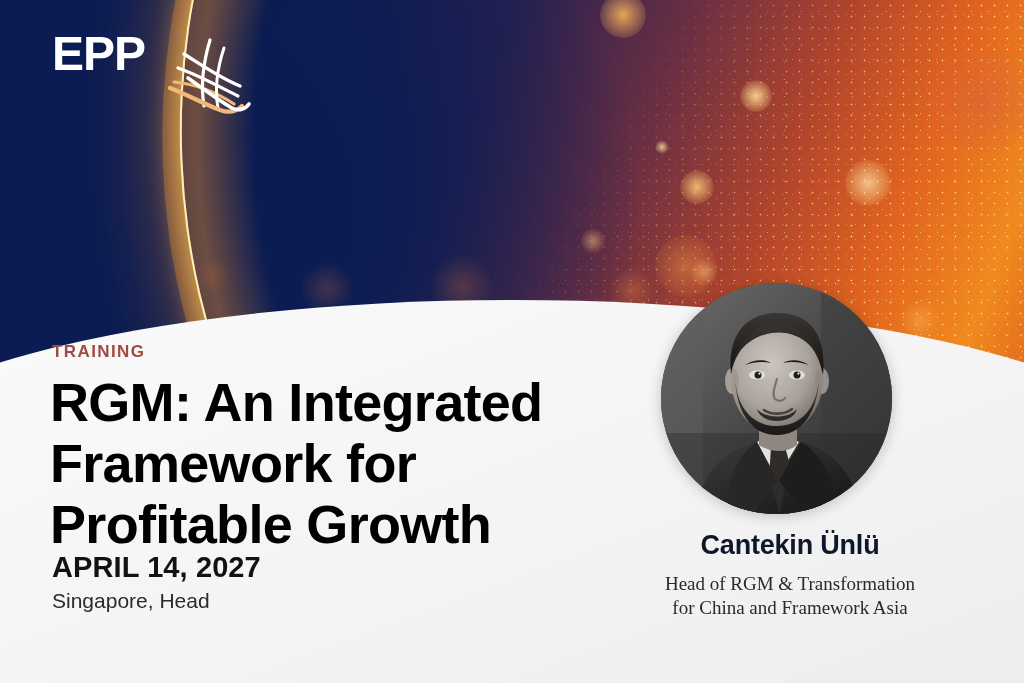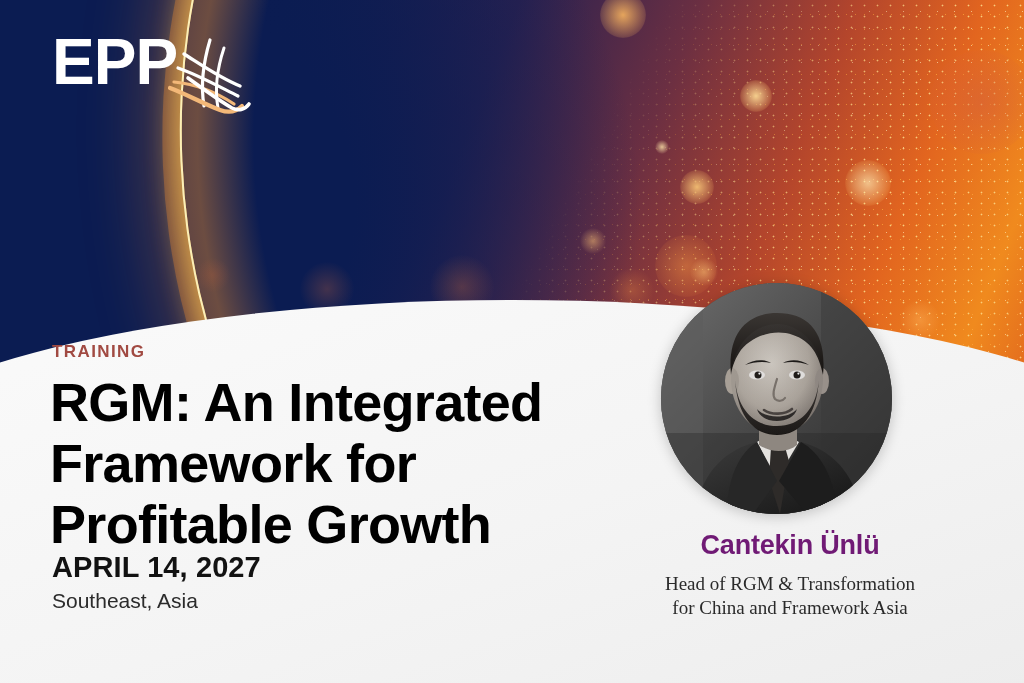--- a/index.html
+++ b/index.html
@@ -101,21 +101,21 @@
     position: absolute;
     left: 52px;
     top: 30px;
     width: 200px;
     height: 92px;
   }
   .logo-text {
     position: absolute;
     left: 0;
     top: 0;
-    font-size: 64px;
+    font-size: 48px;
     font-weight: 700;
     letter-spacing: -1px;
     color: #ffffff;
     line-height: 1;
     font-family: "Liberation Sans", sans-serif;
   }
   .logo-mark {
     position: absolute;
     left: 96px;
     top: 4px;
@@ -178,21 +178,21 @@
 
   .speaker-name {
     position: absolute;
     left: 600px;
     top: 530px;
     width: 380px;
     text-align: center;
     font-size: 27px;
     font-weight: 700;
     letter-spacing: -0.2px;
-    color: #701a75;
+    color: #0f172a;
   }
   .speaker-role {
     position: absolute;
     left: 590px;
     top: 572px;
     width: 400px;
     text-align: center;
     font-size: 19px;
     font-weight: 400;
     line-height: 1.26;
@@ -249,21 +249,21 @@
     </div>
   </div>
 
   <div class="eyebrow">TRAINING</div>
   <div class="headline">
     <span>RGM: An Integrated</span><br>
     <span>Framework for</span><br>
     <span>Profitable Growth</span>
   </div>
   <div class="event-date">APRIL 14, 2027</div>
-  <div class="event-location">Southeast, Asia</div>
+  <div class="event-location">Singapore, Head</div>
 
   <div class="speaker-photo">
     <svg viewBox="0 0 231 231" xmlns="http://www.w3.org/2000/svg">
       <defs>
         <linearGradient id="bgGrey" x1="0" y1="0" x2="1" y2="1">
           <stop offset="0%" stop-color="#6e6e6e"></stop>
           <stop offset="45%" stop-color="#4c4c4c"></stop>
           <stop offset="100%" stop-color="#2a2a2a"></stop>
         </linearGradient>
         <linearGradient id="suitG" x1="0" y1="0" x2="1" y2="1">

